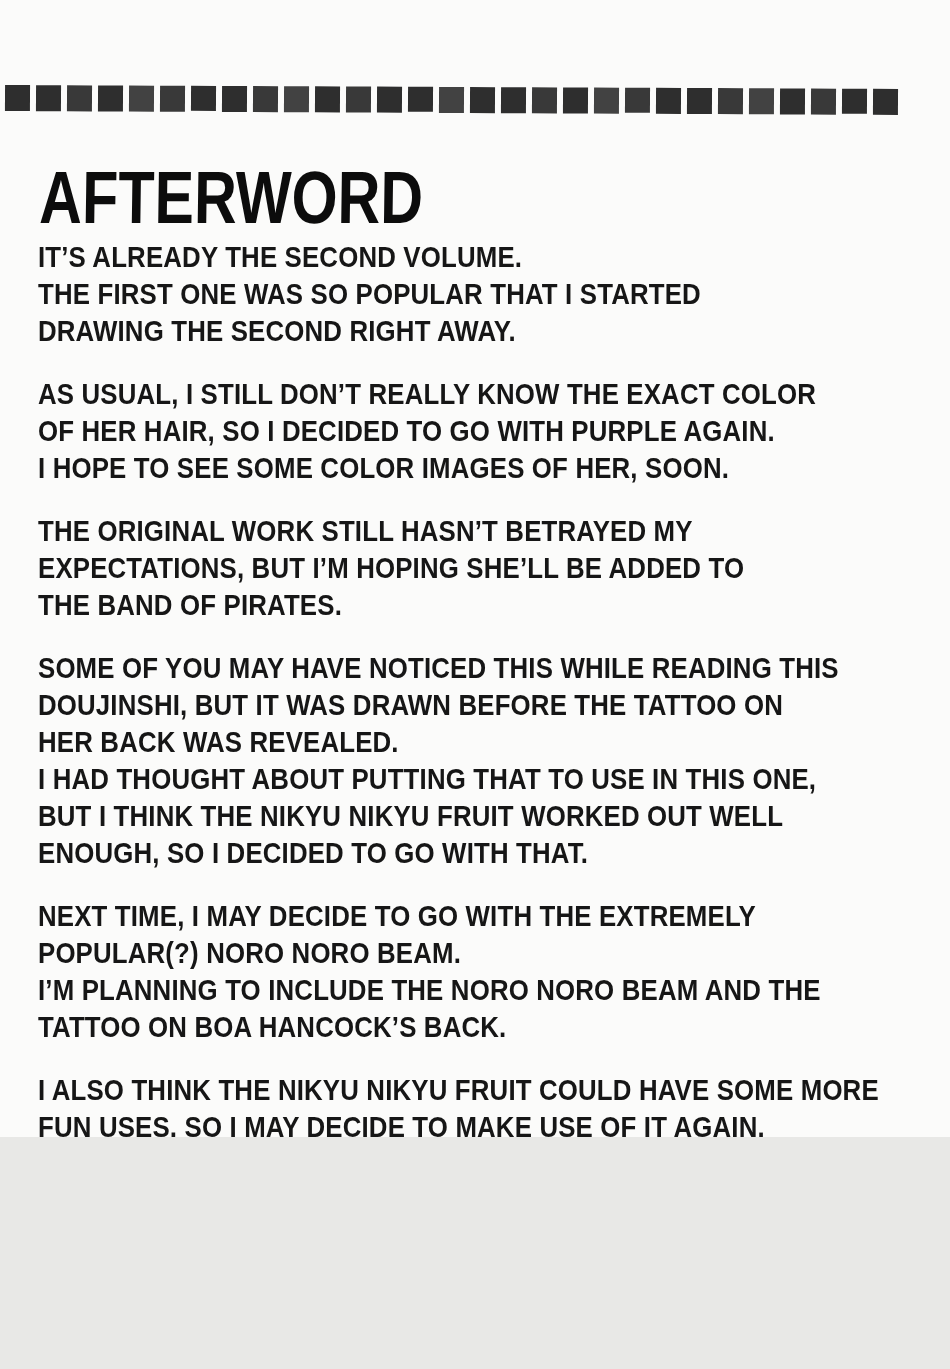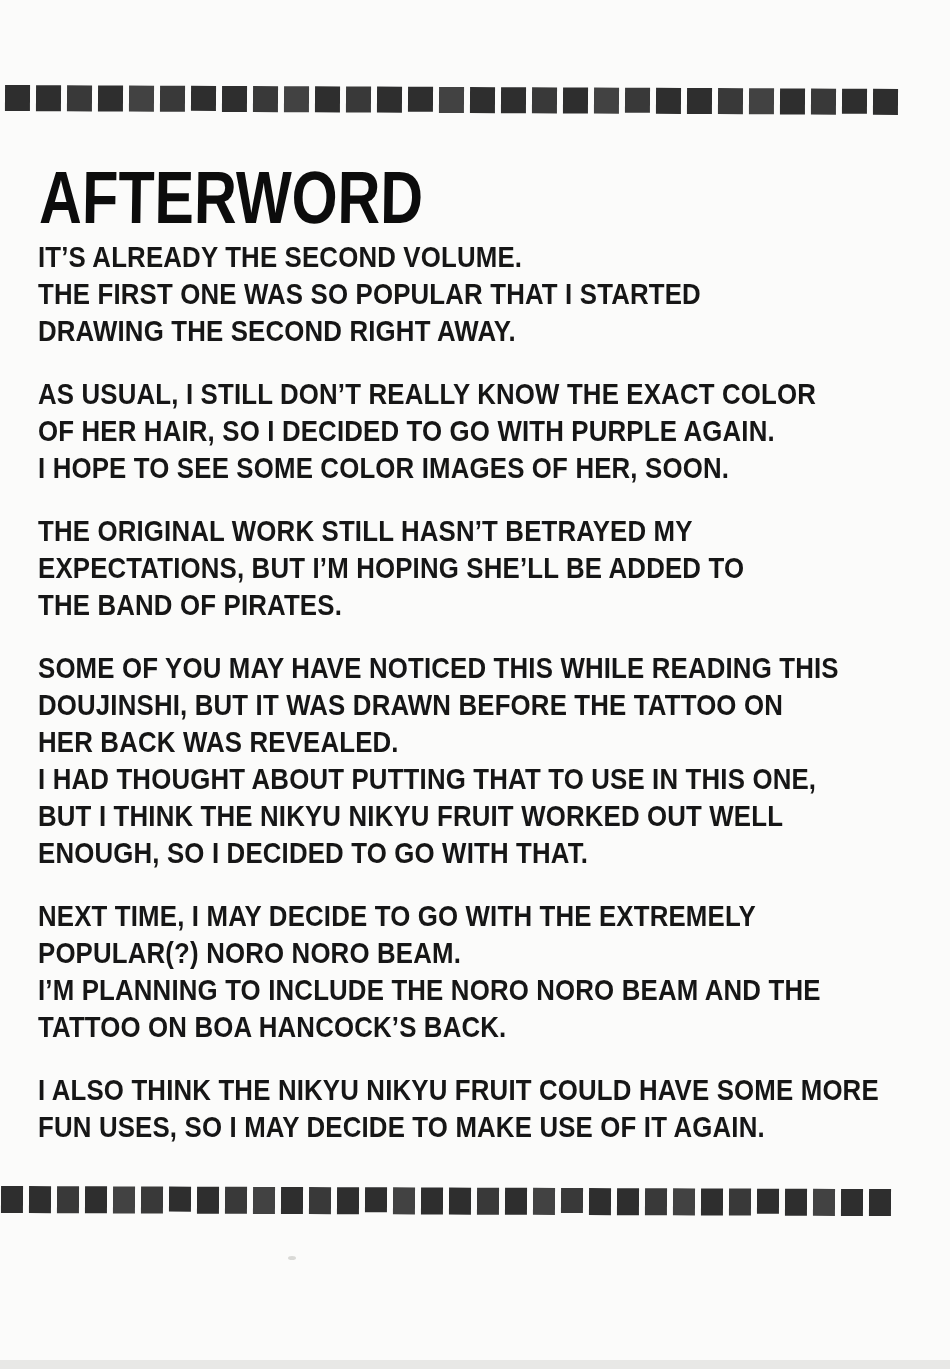--- a/index.html
+++ b/index.html
@@ -7,21 +7,21 @@
     --ink:#161616;
     --sq:#2e2e2e;
   }
   *{ margin:0; padding:0; box-sizing:border-box; }
   html,body{ background:#e8e8e6; }
   body{ font-family:"Liberation Sans","DejaVu Sans",sans-serif; }
 
   .page{
     position:relative;
     width:950px;
-    height:1360px;
+    height:1137px;
     margin:0 auto;
     background:var(--bg);
     overflow:hidden;
     color:var(--ink);
   }
 
   
   .border{
     position:absolute;
     display:flex;

